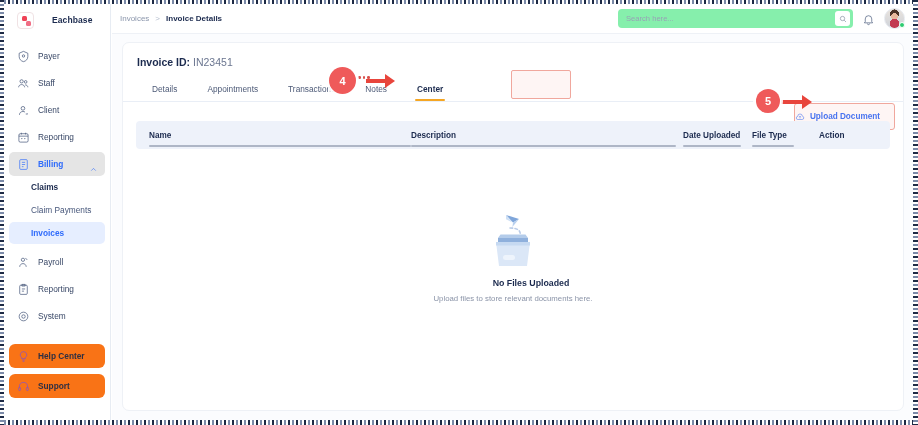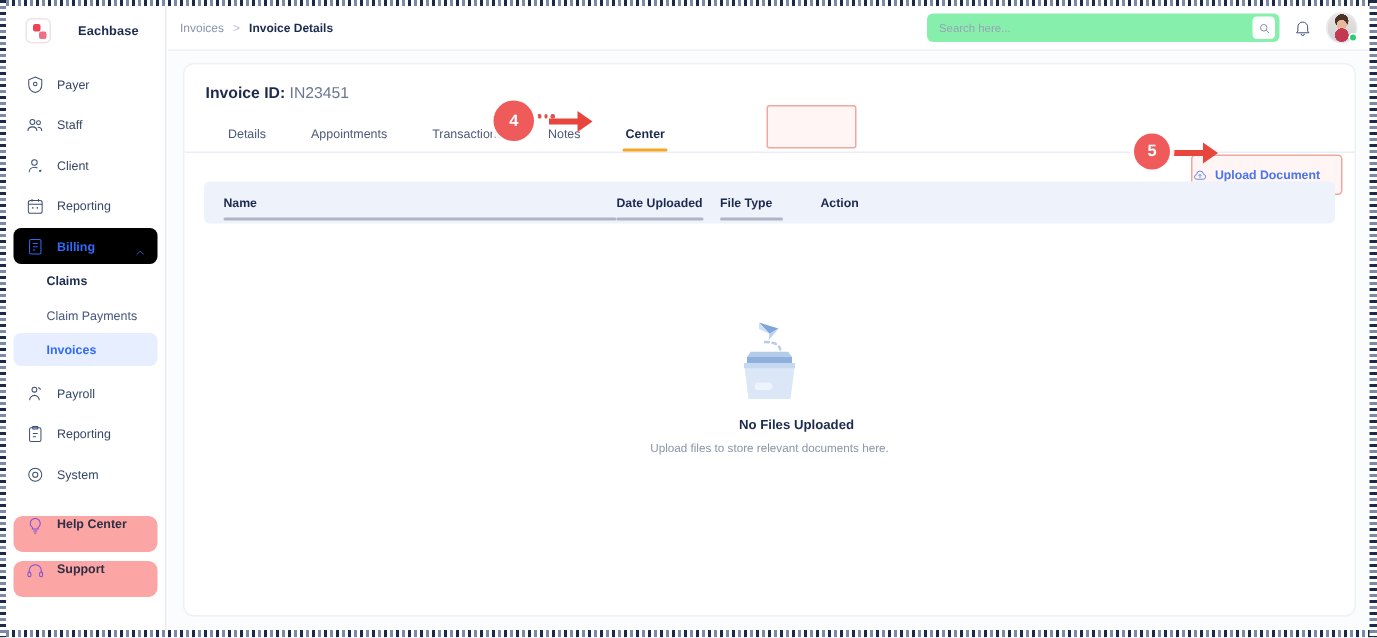--- a/index.html
+++ b/index.html
@@ -41,39 +41,39 @@
   .brand-name { font-size: 8.5px; font-weight: 700; color:#1b2a4e; letter-spacing:.1px; }
 
   .navlist { margin-top: 8px; flex: 1 1 auto; text-align: right; }
   .nav-item {
     display:flex; align-items:center; gap:8px;
     height: 24px; margin: 0 5px; padding-left: 8px;
     border-radius: 5px; cursor: pointer; position: relative;
   }
   .nav-item + .nav-item { margin-top: 3px; }
   .nav-label { font-size: 8.3px; color:#384766; font-weight: 400; }
-  .nav-item.active { background:#000000; }
+  .nav-item.active { background:#e5e5e5; }
   .nav-item.active .nav-label { color:#2f6bfb; font-weight: 600; }
   .nav-item.active .ico svg { stroke:#2f6bfb; }
   .ico { width:13px; height:13px; flex:0 0 auto; display:flex; align-items:center; justify-content:center; }
   .ico svg { width:13px; height:13px; stroke:#3d4f73; fill:none; stroke-width:1.25; }
   .chev { margin-left:auto; margin-right:7px; width:9px; height:9px; }
   .chev svg { width:9px; height:9px; stroke:#2f6bfb; fill:none; stroke-width:1.6; }
 
   .sub-item { height:22px; display:flex; align-items:center; margin:0 5px; padding-left:22px; border-radius:5px; cursor:pointer; }
   .sub-item + .sub-item { margin-top: 1px; }
   .sub-label { font-size: 8.3px; color:#46567a; }
   .sub-item.bold .sub-label { color:#1b2a4e; font-weight:700; }
   .sub-item.active { background:#e6eeff; }
   .sub-item.active .sub-label { color:#2f6bfb; font-weight:600; }
 
   .nav-gap { height: 6px; }
 
   .footlist { padding-bottom: 22px; }
-  .foot-item { display:flex; gap:8px; height:24px; margin:0 5px; padding-left:8px; border-radius:6px; background:#fca5a5; cursor:pointer; }
+  .foot-item { display:flex; align-items:center; gap:8px; height:24px; margin:0 5px; padding-left:8px; border-radius:6px; background:#f97316; cursor:pointer; }
   .foot-item + .foot-item { margin-top: 6px; }
   .foot-item .ico svg { stroke:#7d4fd6; }
   .foot-label { font-size:8.3px; color:#2e2f43; font-weight:600; }
 
   
   #topbar {
     position:absolute; left:112px; top:4px; right:5px; height:30px;
     background:#ffffff; display:flex; align-items:center;
     border-bottom: 1px solid #eef1f6;
   }
@@ -362,20 +362,24 @@
           <span>Upload Document</span>
         </div>
         <div class="hl-upload"></div>
       </div>
 
       <div class="thead">
         <div class="th" style="margin-left:13px;width:262px">
           <span>Name</span>
           <span class="rule" style="width:262px"></span>
         </div>
+        <div class="th" style="width:272px">
+          <span>Description</span>
+          <span class="rule" style="width:265px"></span>
+        </div>
         <div class="th" style="width:69px">
           <span>Date Uploaded</span>
           <span class="rule" style="width:58px"></span>
         </div>
         <div class="th" style="width:67px">
           <span>File Type</span>
           <span class="rule" style="width:42px"></span>
         </div>
         <div class="th">
           <span>Action</span>

